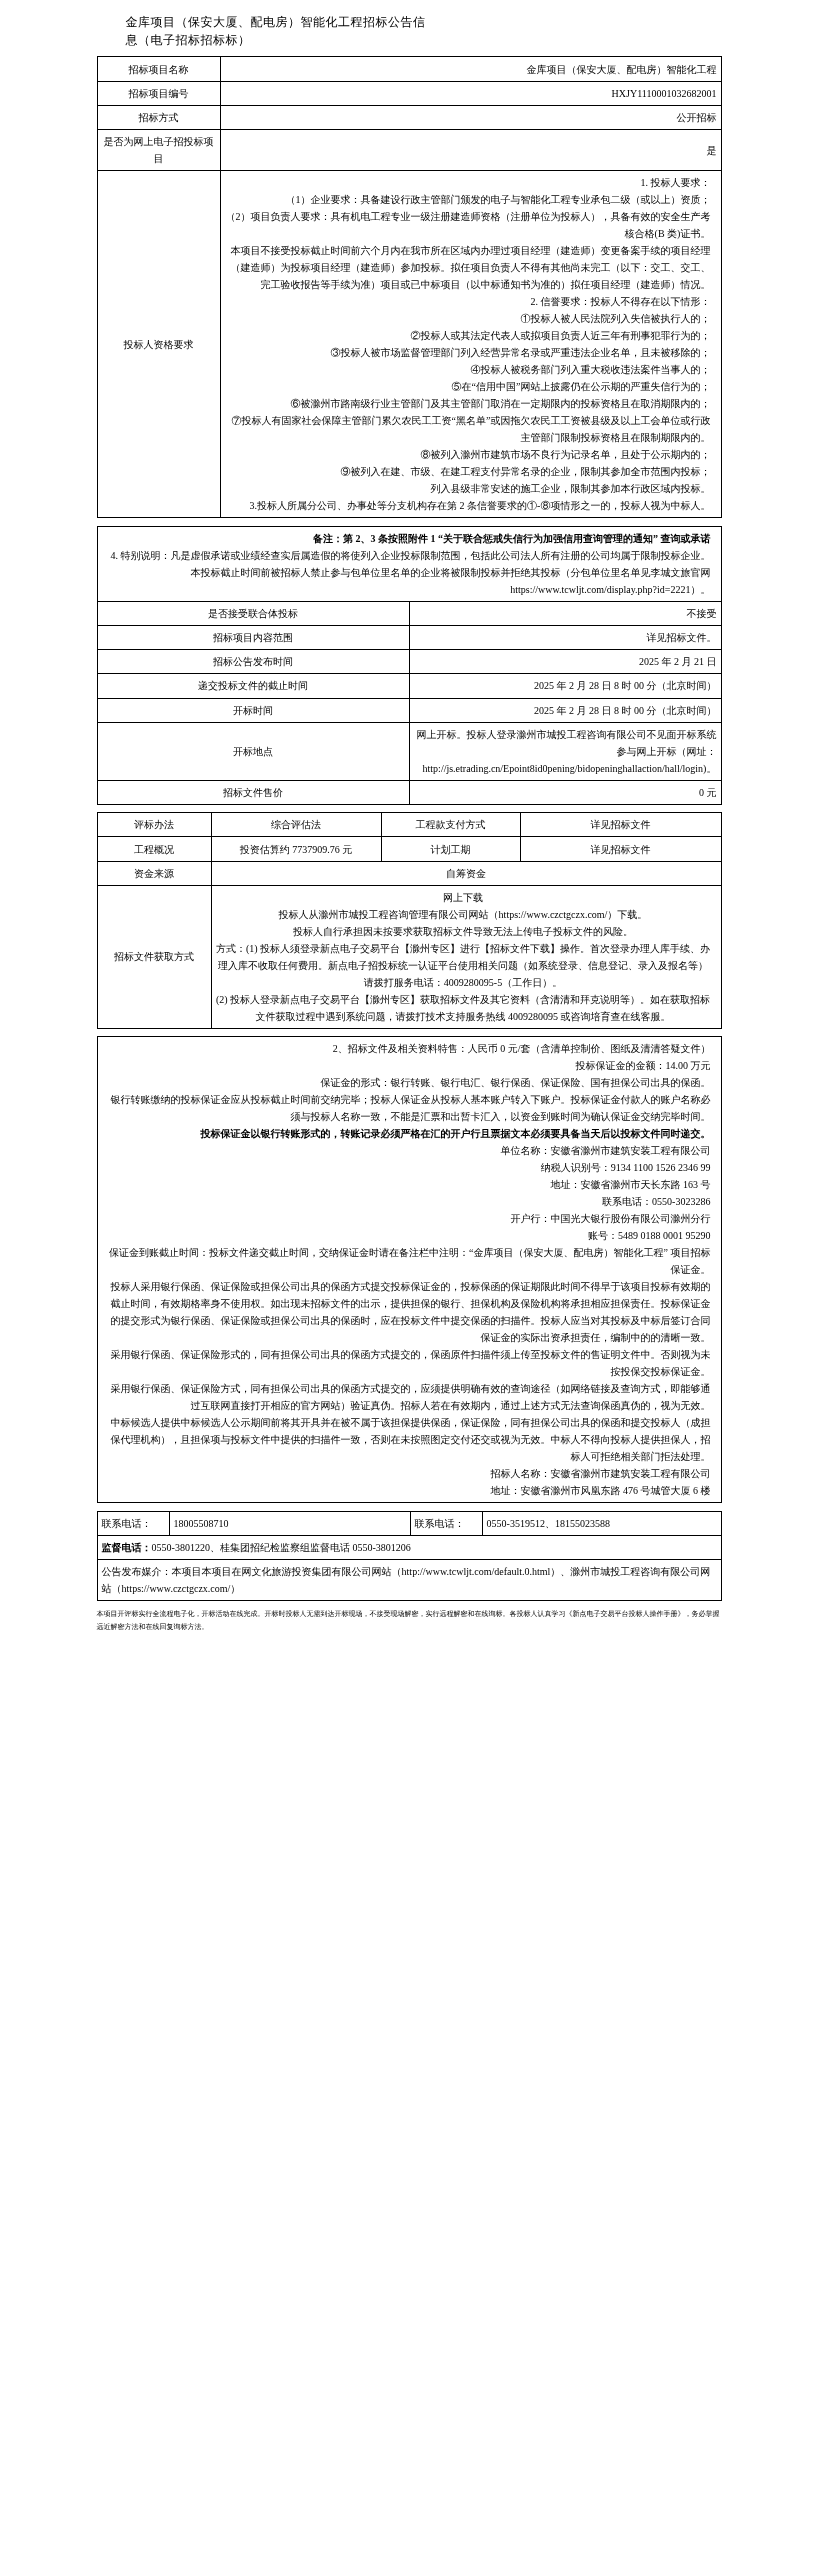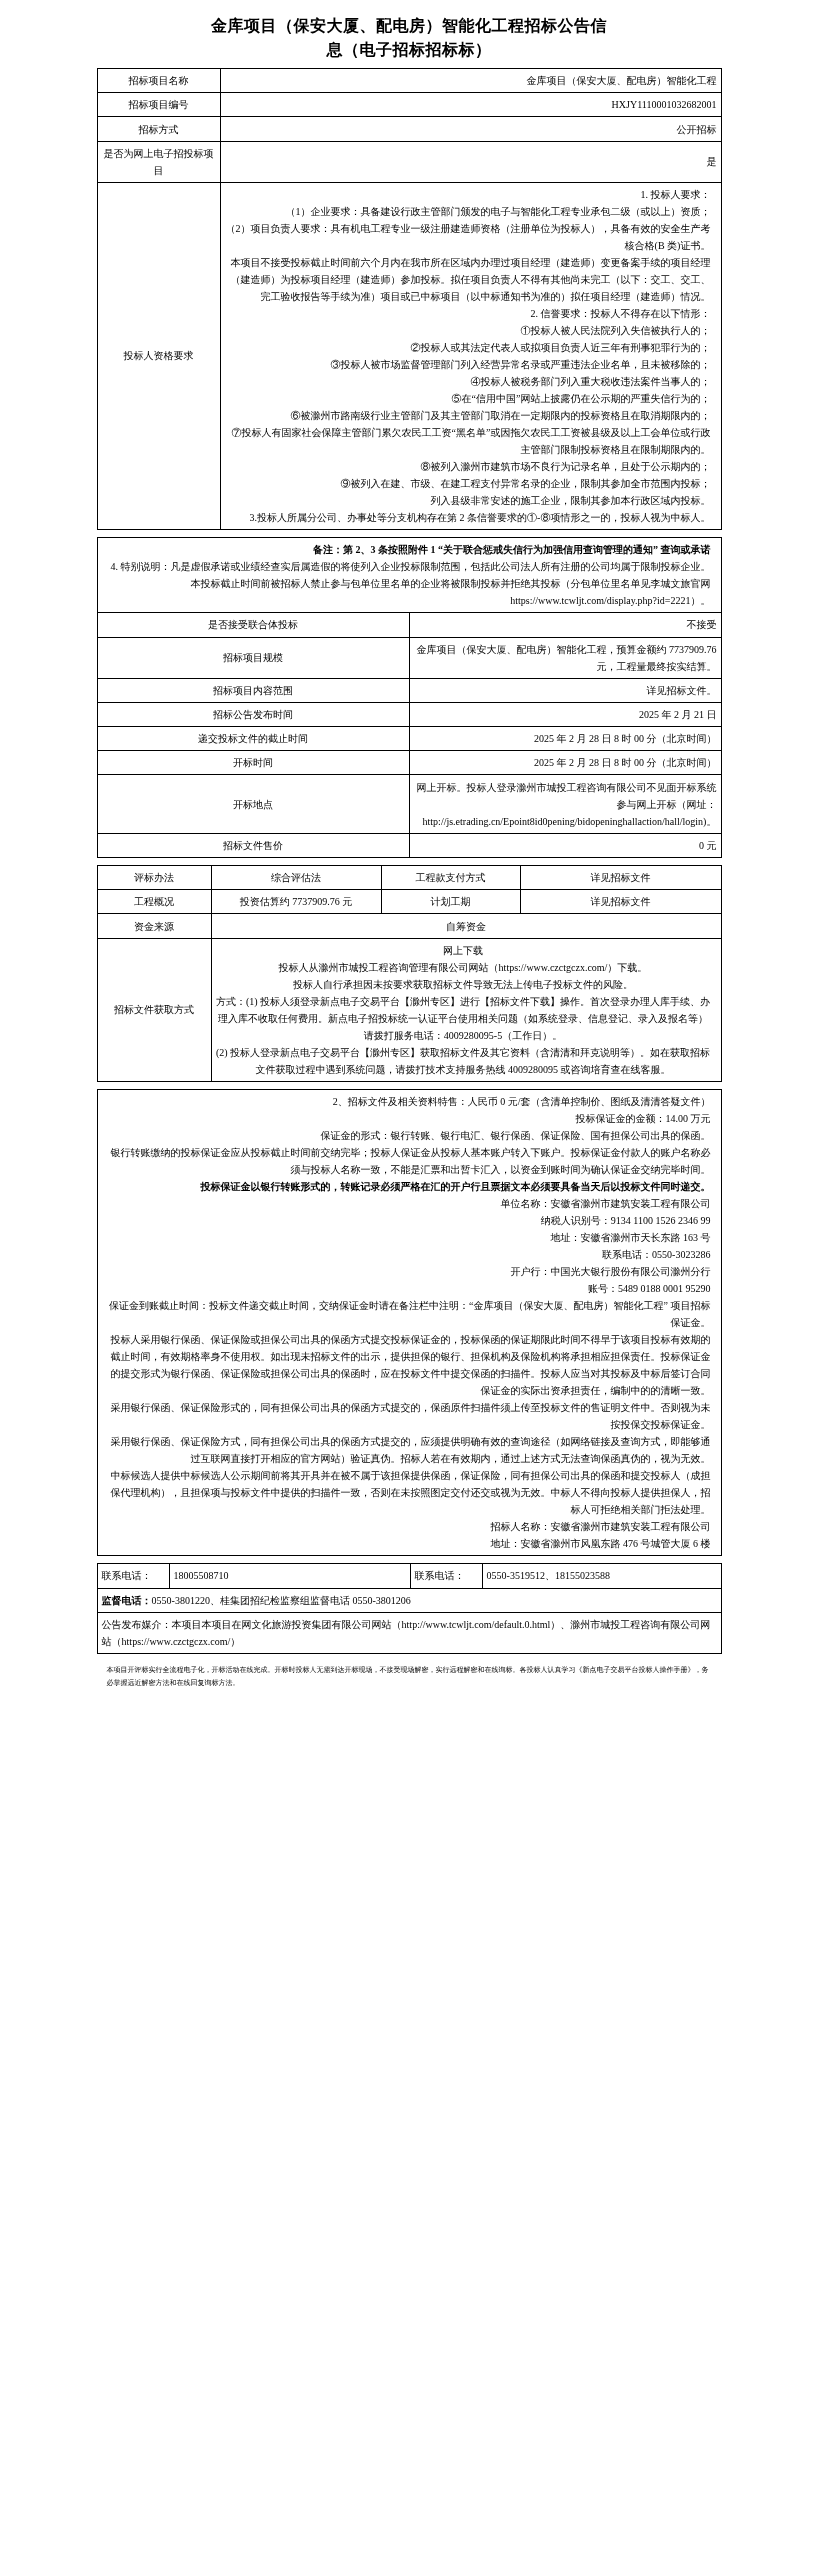--- a/index.html
+++ b/index.html
@@ -4,23 +4,22 @@
 <style>
   html,body{margin:0;padding:0;background:#ffffff;}
   body{
     font-family:"Liberation Serif", serif;
     width:818px;
     color:#000;
     -webkit-font-smoothing:antialiased;
   }
   .page{width:818px;padding:9.3px 0 15.5px 0;box-sizing:border-box;}
   .title{
-    text-align:center;
-    font-size:16px;
-    font-weight:bold;
+    font-size:12px;
+    font-weight:normal;
     line-height:1.45;
     letter-spacing:0.5px;
     margin:5.2px auto 7.2px auto;
     width:567px;
   }
   table.doc{
     border-collapse:collapse;
     margin:0 auto;
     width:625px;
     table-layout:fixed;
@@ -35,21 +34,21 @@
   }
   td.lbl{
     width:114px;
     text-align:center;
     vertical-align:middle;
   }
   td.val{ text-align:right; }
   td.center{ text-align:center; }
   .sec-gap{height:7.2px;}
   .b{font-weight:bold;}
-  p{margin:10px;}
+  p{margin:0;}
   .pp{margin:0 6px 0 0;}
   .footnote{
     width:625px;
     margin:7.2px auto 0 auto;
     font-size:7px;
     line-height:1.8;
   }
   .three-col td{text-align:center;}
 </style>
 </head>
@@ -110,24 +109,20 @@
     <tbody>
         <tr>
       <td class="val" colspan="2">
         <p class="pp b">备注：第 2、3 条按照附件 1 “关于联合惩戒失信行为加强信用查询管理的通知” 查询或承诺</p>
         <p class="pp">4. 特别说明：凡是虚假承诺或业绩经查实后属造假的将使列入企业投标限制范围，包括此公司法人所有注册的公司均属于限制投标企业。本投标截止时间前被招标人禁止参与包单位里名单的企业将被限制投标并拒绝其投标（分包单位里名单见李城文旅官网 https://www.tcwljt.com/display.php?id=2221）。</p>
       </td>
     </tr>
     <tr>
       <td class="lbl">是否接受联合体投标</td>
       <td class="val">不接受</td>
-    </tr>
-    <tr>
-      <td class="lbl">招标项目规模</td>
-      <td class="val">金库项目（保安大厦、配电房）智能化工程，预算金额约 7737909.76 元，工程量最终按实结算。</td>
     </tr>
     <tr>
       <td class="lbl">招标项目内容范围</td>
       <td class="val">详见招标文件。</td>
     </tr>
     <tr>
       <td class="lbl">招标公告发布时间</td>
       <td class="val">2025 年 2 月 21 日</td>
     </tr>
     <tr>

